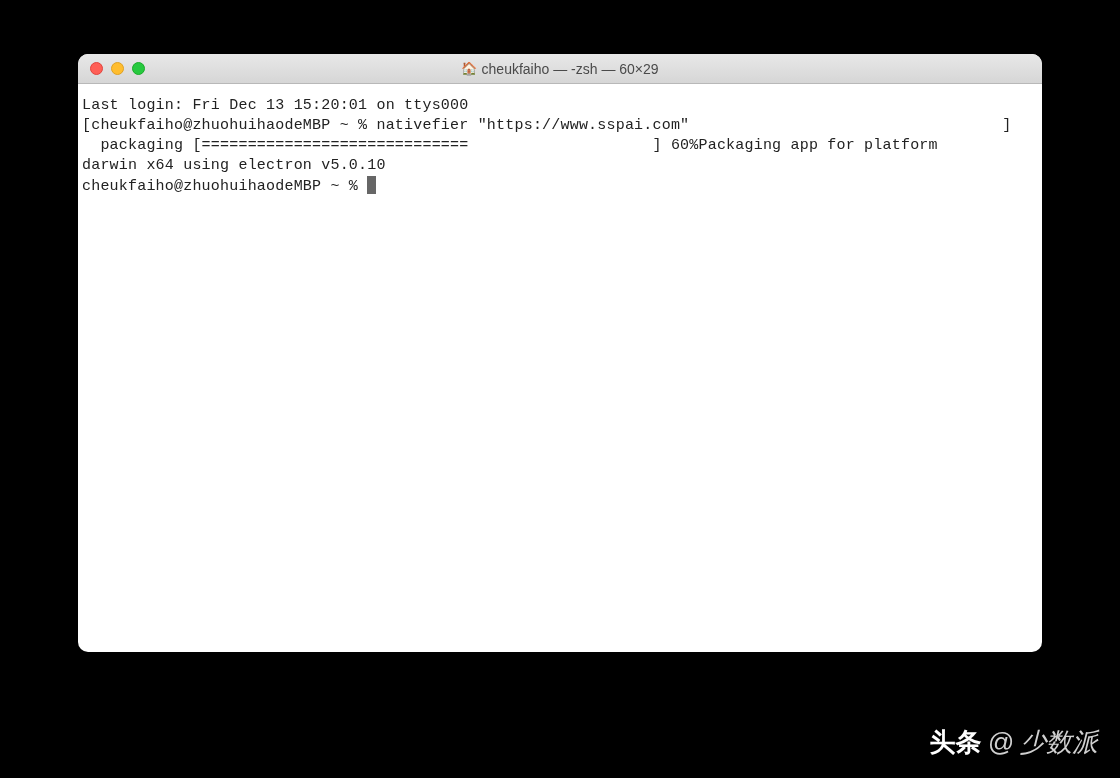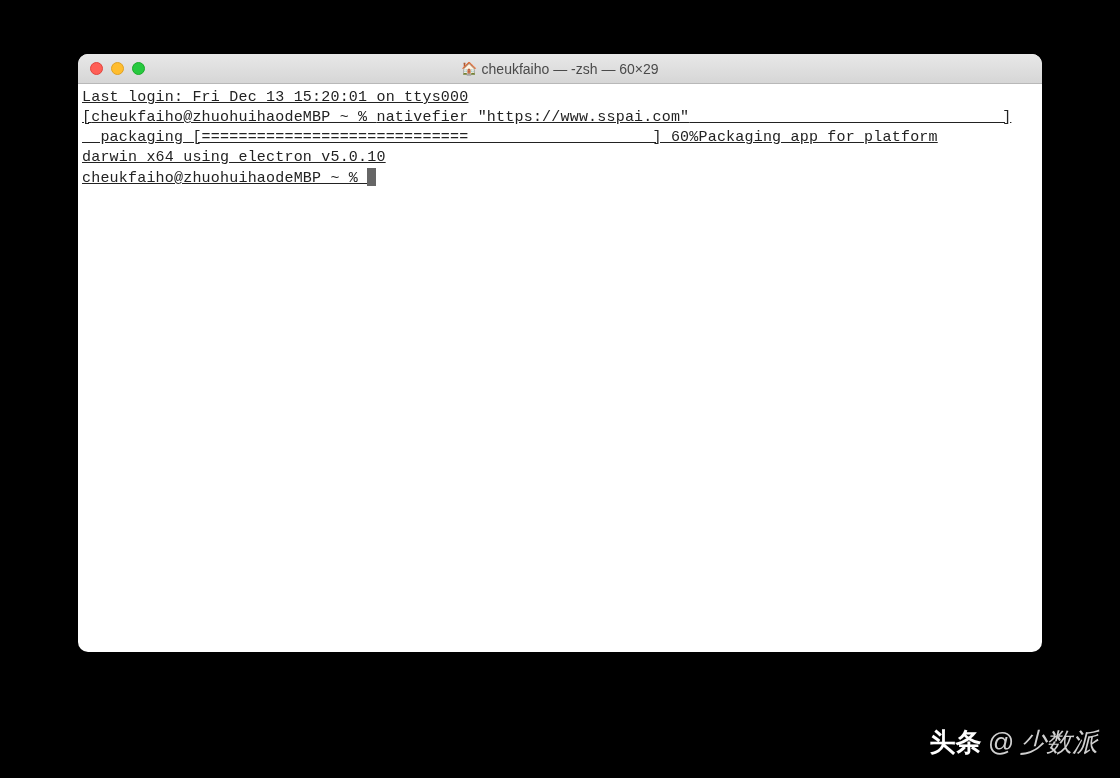--- a/index.html
+++ b/index.html
@@ -57,29 +57,28 @@
       display: flex;
       align-items: center;
       justify-content: center;
       gap: 4px;
       pointer-events: none;
     }
     .home-icon {
       font-size: 13px;
     }
     .terminal-body {
-      padding: 4px 4px;
+      padding: 12px 4px;
       font-family: "SF Mono", Menlo, Monaco, "Courier New", monospace;
       font-size: 15px;
       line-height: 20px;
       color: #222;
       white-space: pre;
       overflow: hidden;
       letter-spacing: 0.2px;
-      text-decoration: underline;
     }
     .term-line {
       display: block;
     }
     .cursor-block {
       display: inline-block;
       width: 9px;
       height: 18px;
       background: #666;
       vertical-align: text-bottom;

